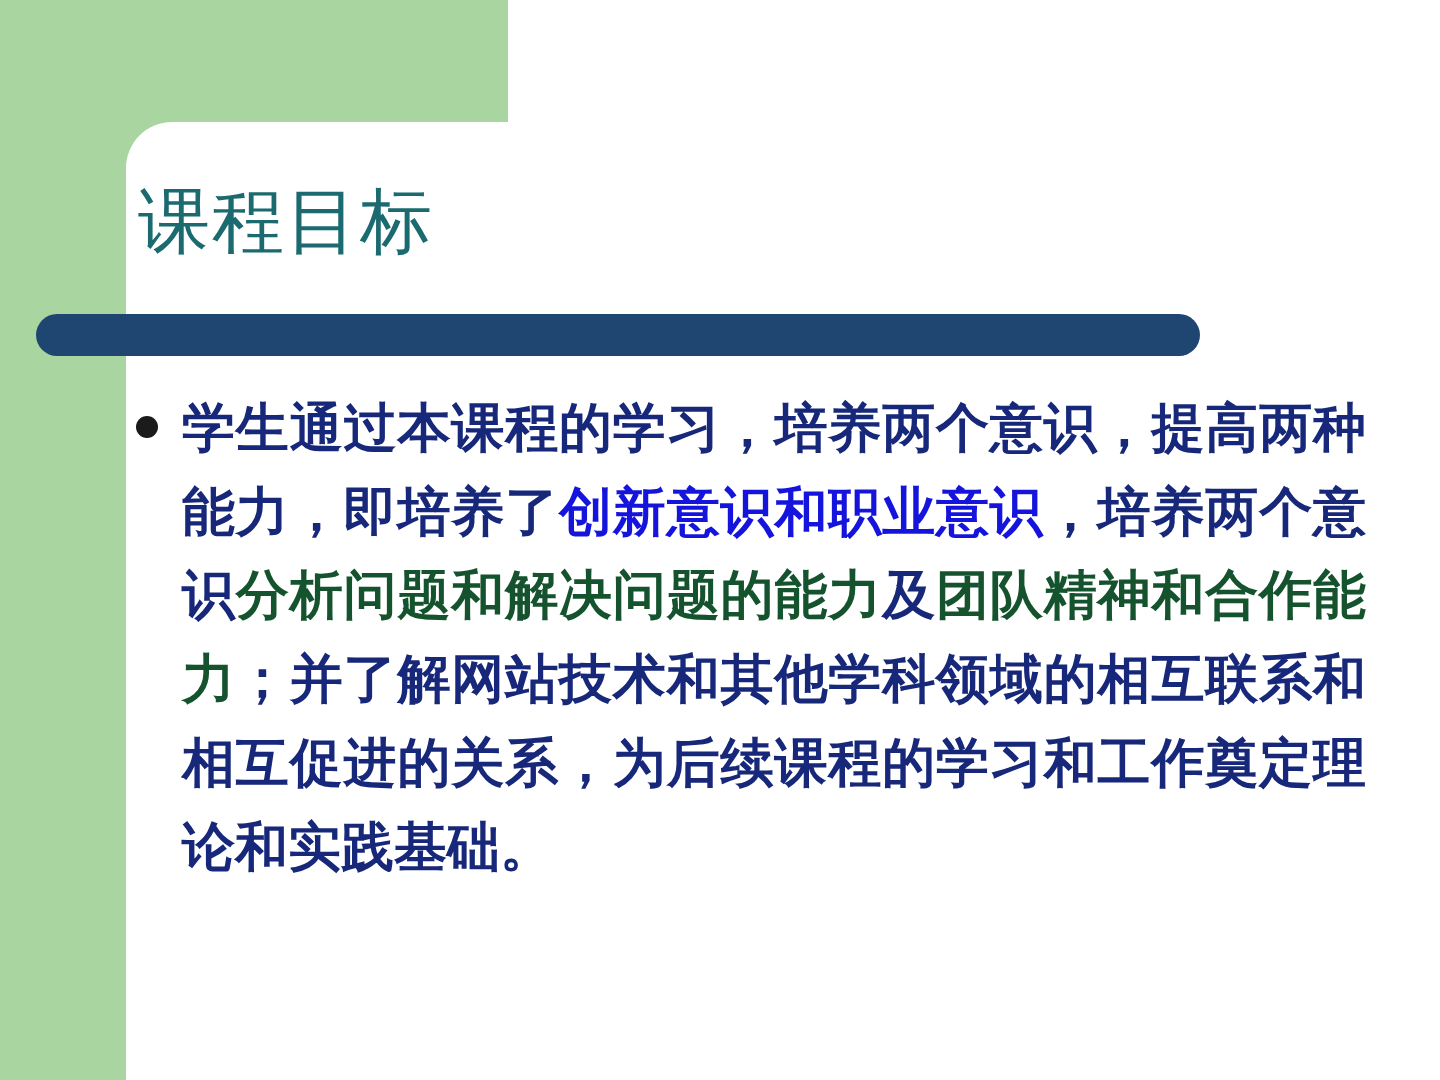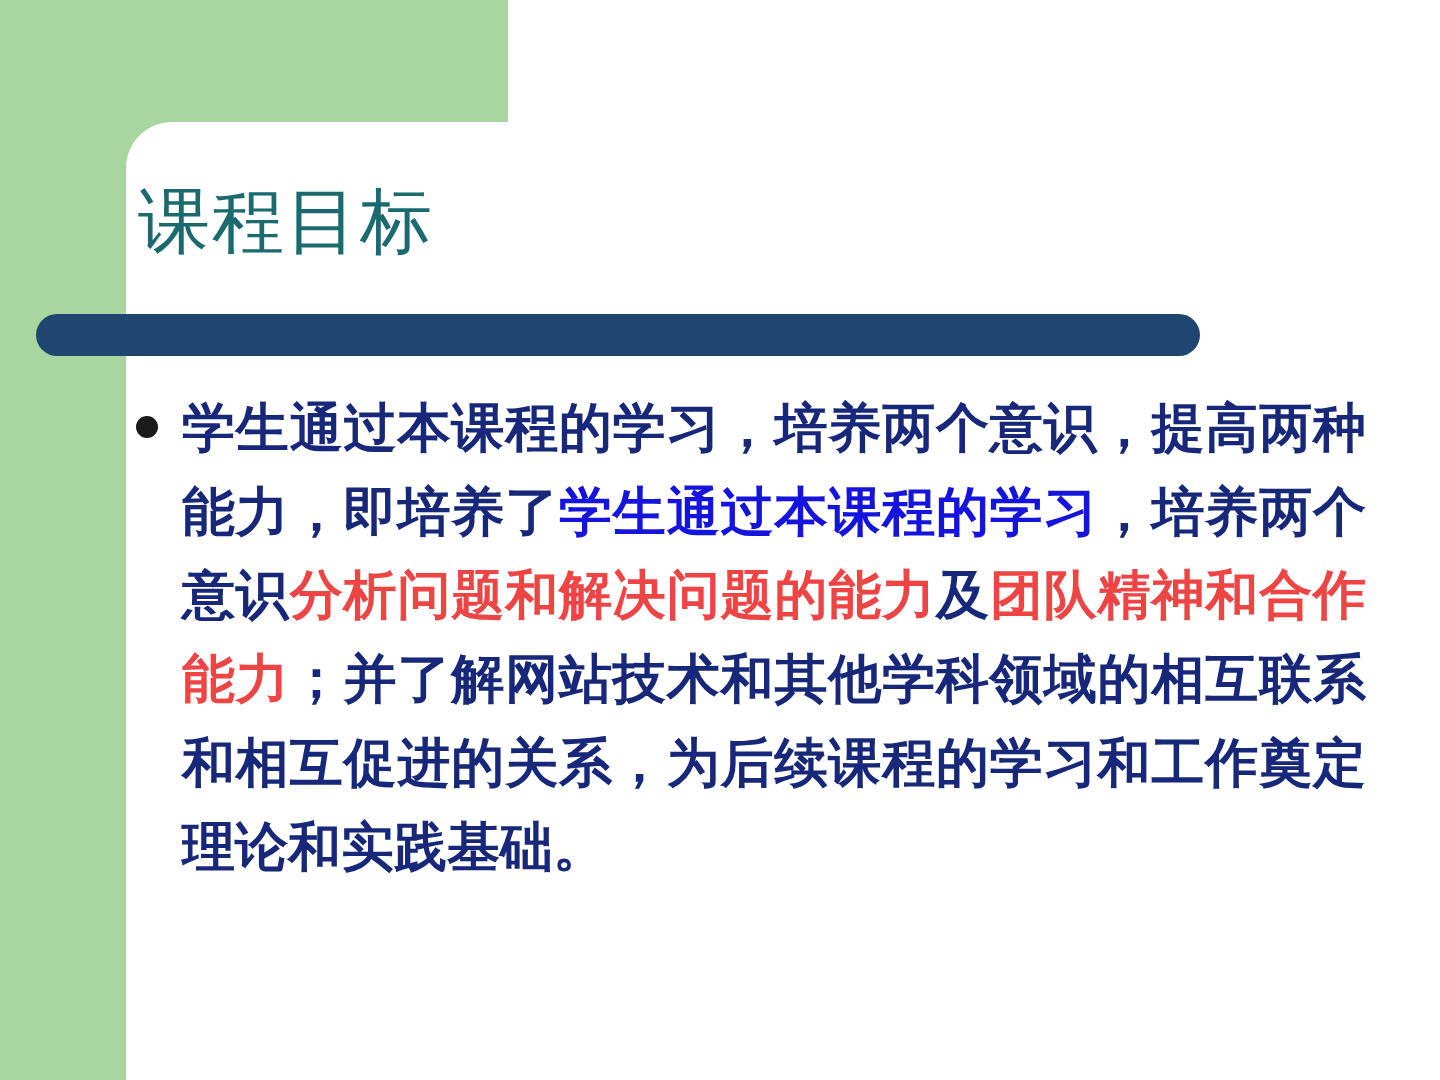--- a/index.html
+++ b/index.html
@@ -99,38 +99,38 @@
     color: #17287a;
     font-weight: 700;
     text-align: justify;
     text-justify: inter-ideograph;
   }
 
   .em-blue {
     color: #1414dd;
   }
   .em-red {
-    color: #ef4444;
+    color: #14532d;
   }
 </style>
 </head>
 <body>
 
 <div class="slide">
 
   <div class="green-block"></div>
 
   <div class="white-panel"></div>
 
   <div class="title">课程目标</div>
 
   <div class="title-bar"></div>
 
   <div class="body-block">
     <div class="bullet-row">
       <span class="bullet-dot"></span>
       <div class="bullet-text">
-        <span>学生通过本课程的学习，培养两个意识，提高两种能力，即培养了</span><span class="em-blue">学生通过本课程的学习</span><span>，培养两个意识</span><span class="em-red">分析问题和解决问题的能力</span><span>及</span><span class="em-red">团队精神和合作能力</span><span>；并了解网站技术和其他学科领域的相互联系和相互促进的关系，为后续课程的学习和工作奠定理论和实践基础。</span>
+        <span>学生通过本课程的学习，培养两个意识，提高两种能力，即培养了</span><span class="em-blue">创新意识和职业意识</span><span>，培养两个意识</span><span class="em-red">分析问题和解决问题的能力</span><span>及</span><span class="em-red">团队精神和合作能力</span><span>；并了解网站技术和其他学科领域的相互联系和相互促进的关系，为后续课程的学习和工作奠定理论和实践基础。</span>
       </div>
     </div>
   </div>
 
 </div>
 
 </body></html>

